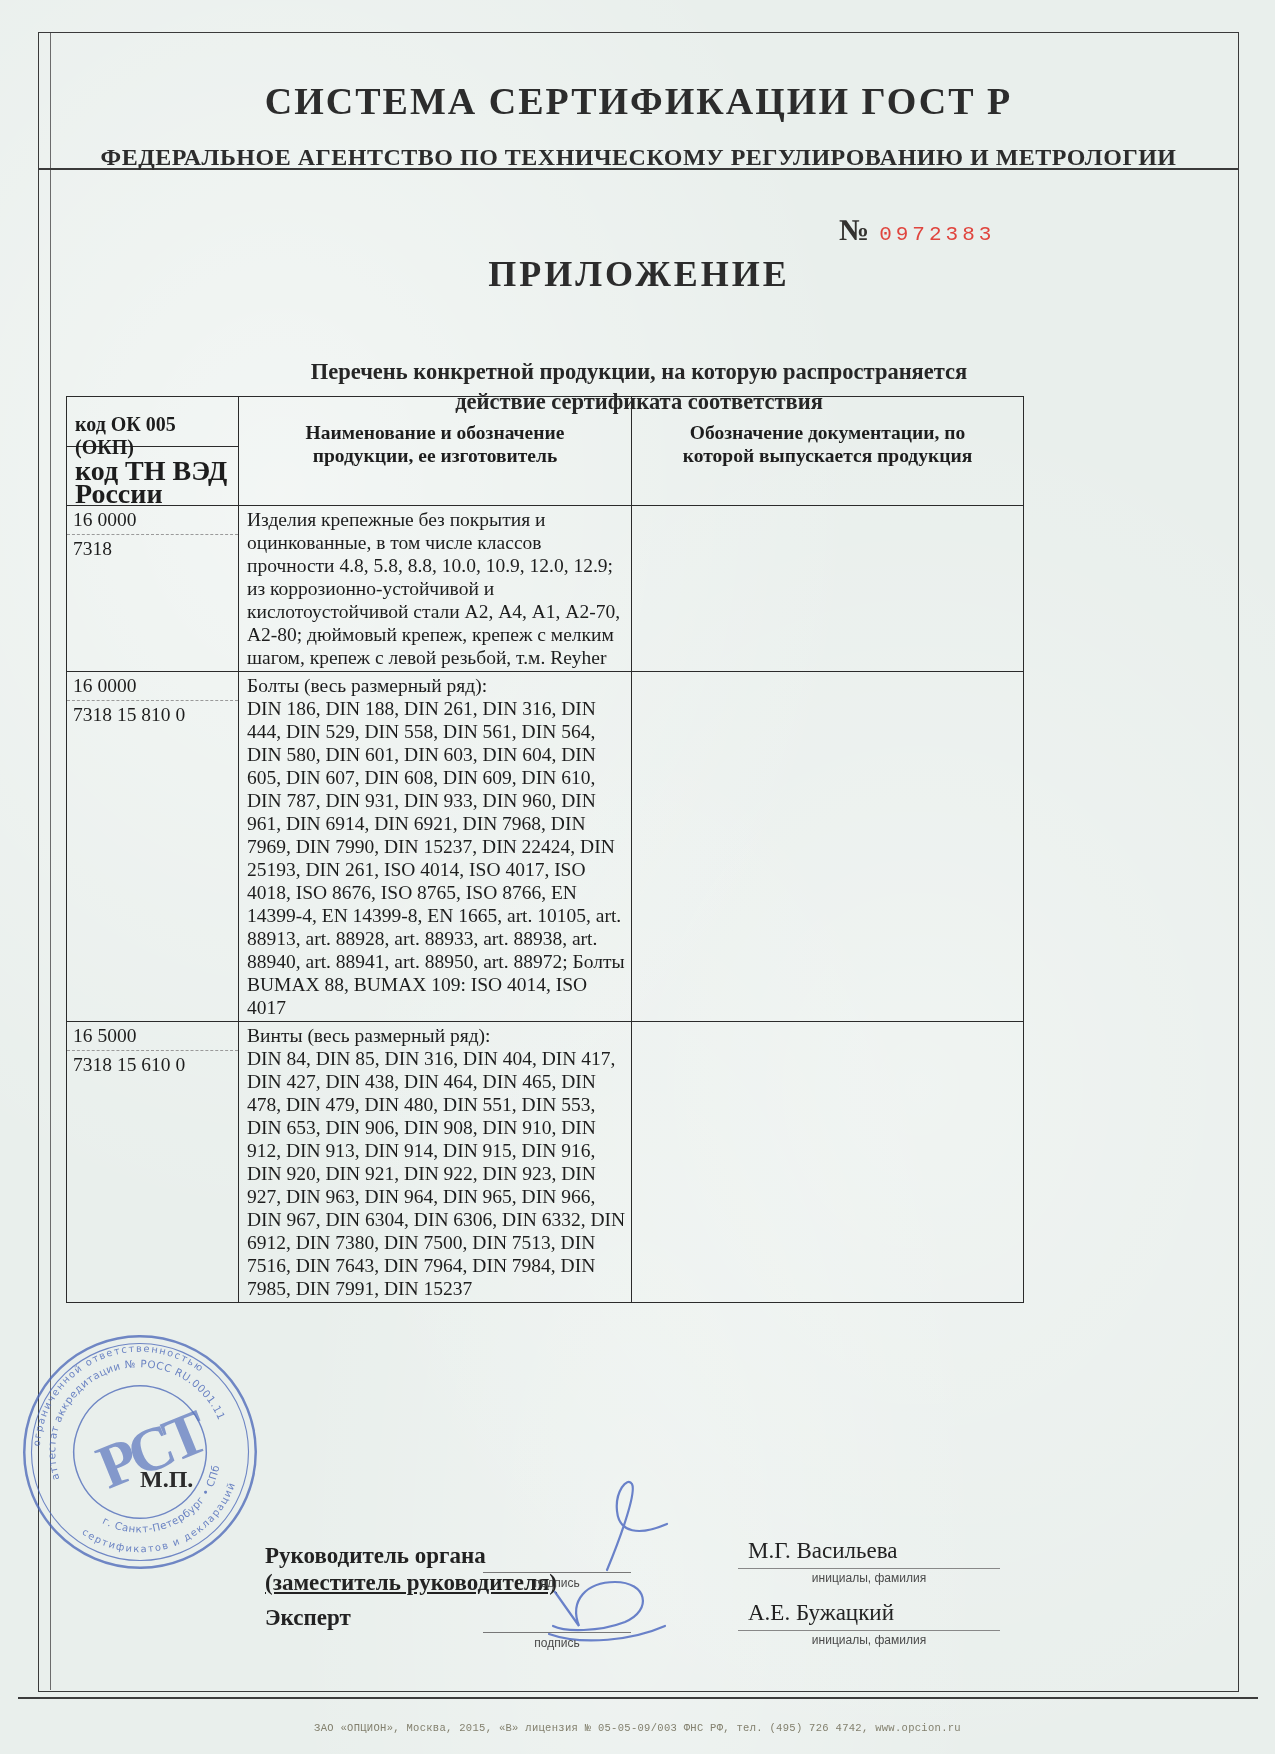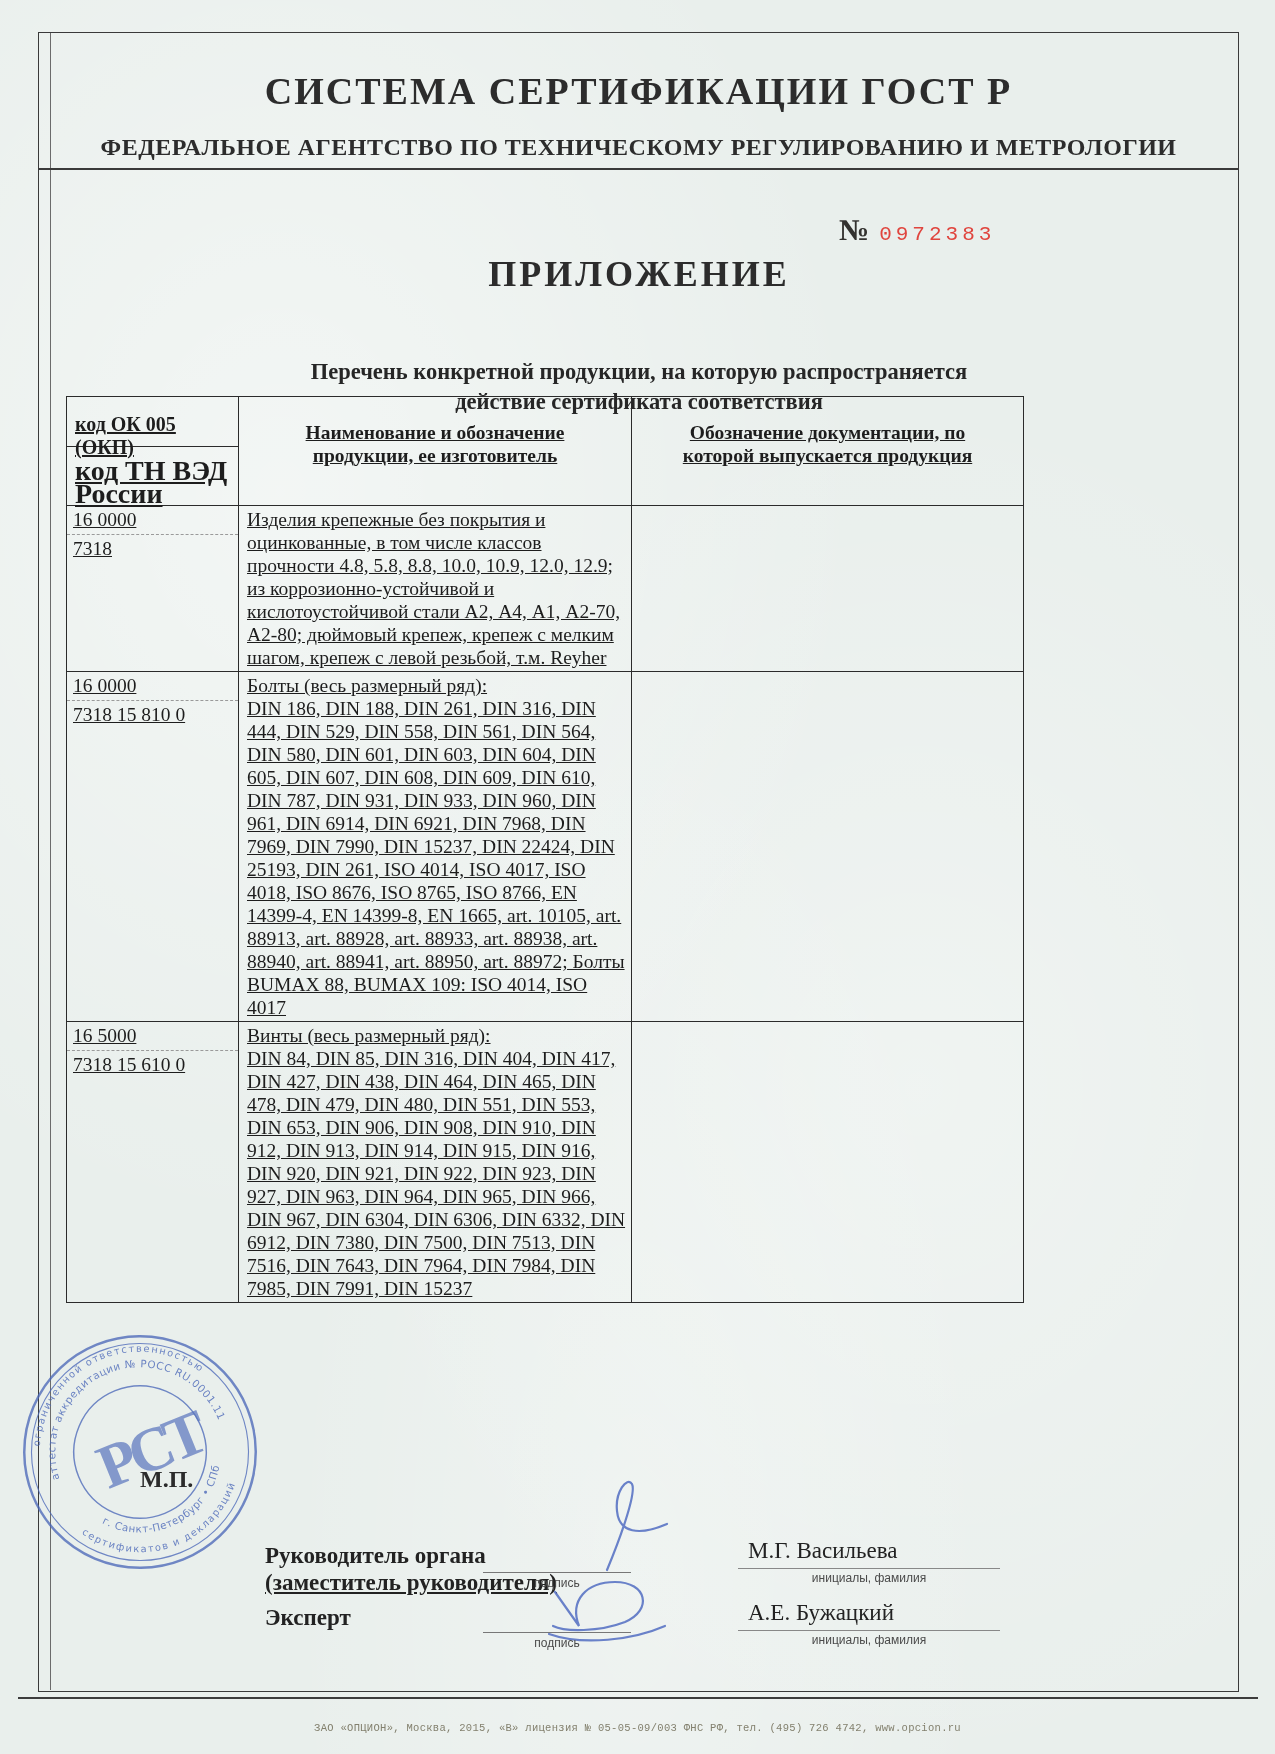--- a/index.html
+++ b/index.html
@@ -27,21 +27,21 @@
   }
   .bottom-line-2{
     position:absolute;left:18px;top:1697px;width:1240px;height:1.5px;background:#3c3c3c;
   }
   .header-box{
     position:absolute;left:0;top:0;width:100%;height:135px;
     border-bottom:2px solid #3a3a3a;
     text-align:center;
   }
   .title-main{
-    margin-top:36px;font-size:38px;font-weight:bold;letter-spacing:2px;color:#2c2c2c;
+    margin-top:46px;font-size:38px;font-weight:bold;letter-spacing:2px;color:#2c2c2c;
   }
   .title-sub{
     margin-top:21px;font-size:24px;font-weight:bold;letter-spacing:.5px;color:#2c2c2c;
   }
   .doc-number{
     position:absolute;left:800px;top:180px;display:flex;align-items:baseline;gap:10px;
   }
   .doc-number .nom{font-size:30px;font-weight:bold;color:#33322f;}
   .doc-number .digits{
     font-family:Liberation Mono, monospace;
@@ -63,21 +63,21 @@
     font-size:22.5px;font-weight:bold;color:#262626;
   }
   .subtitle.l1{top:326px;}
   .subtitle.l2{top:356px;}
   table.products{
     position:absolute;left:27px;top:363px;
     border-collapse:collapse;table-layout:fixed;
   }
   table.products td{
     border:1.6px solid #2b2b2b;vertical-align:top;padding:0;
-    font-size:19.5px;line-height:23px;color:#1d1d1d;text-decoration:underline;
+    font-size:19.5px;line-height:23px;color:#1d1d1d;
   }
   .col1{width:172px;} .col2{width:393px;} .col3{width:392px;}
   tr.hrow{height:103px;}
   tr.r1{height:159px;} tr.r2{height:320px;} tr.r3{height:266px;}
   .h-c1-top{
     height:50px;border-bottom:1.6px solid #2b2b2b;
     font-weight:bold;font-size:20px;padding:16px 0 0 8px;box-sizing:border-box;
   }
   .h-c1-bot{font-weight:bold;font-size:28px;padding:12px 0 0 8px;}
   .h-center{

